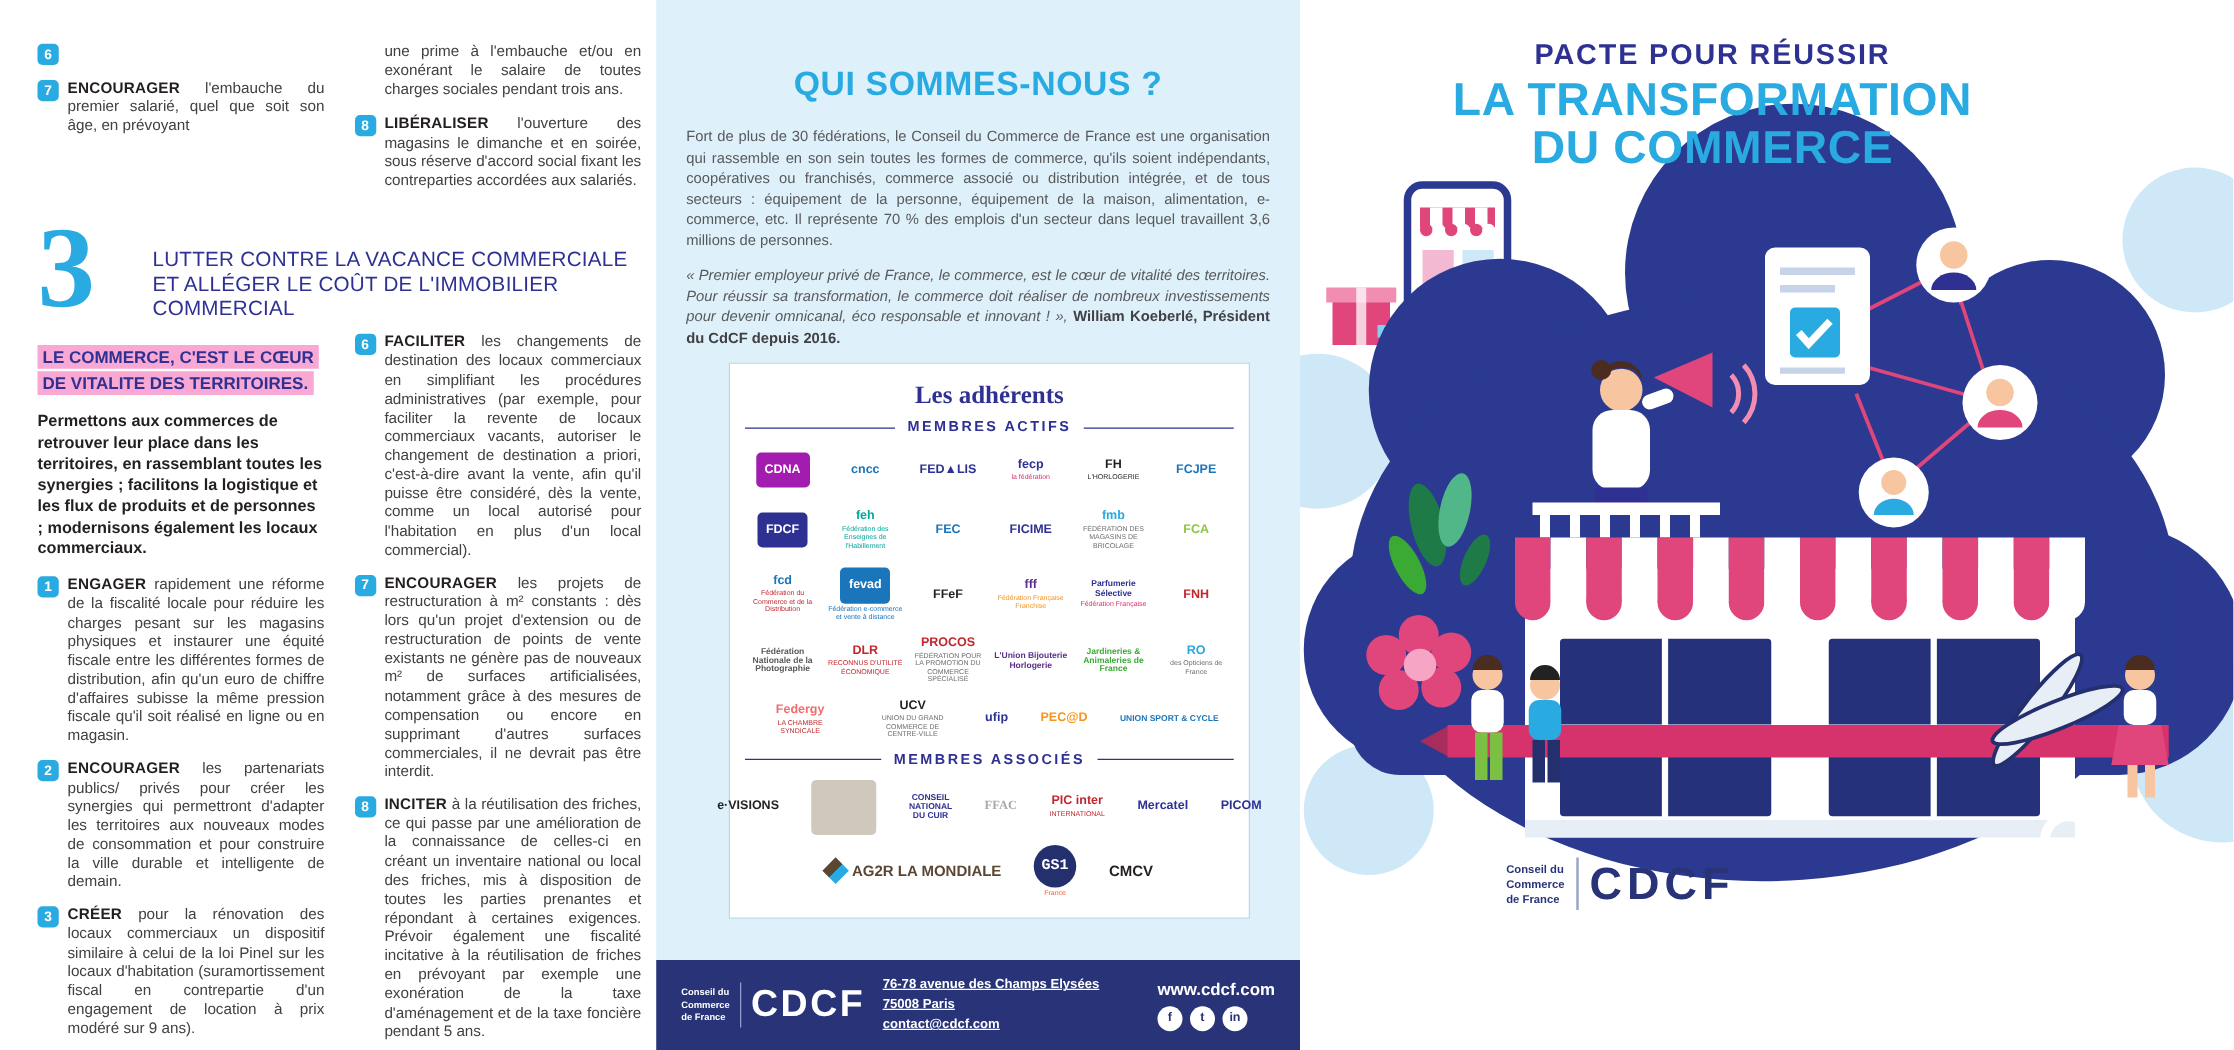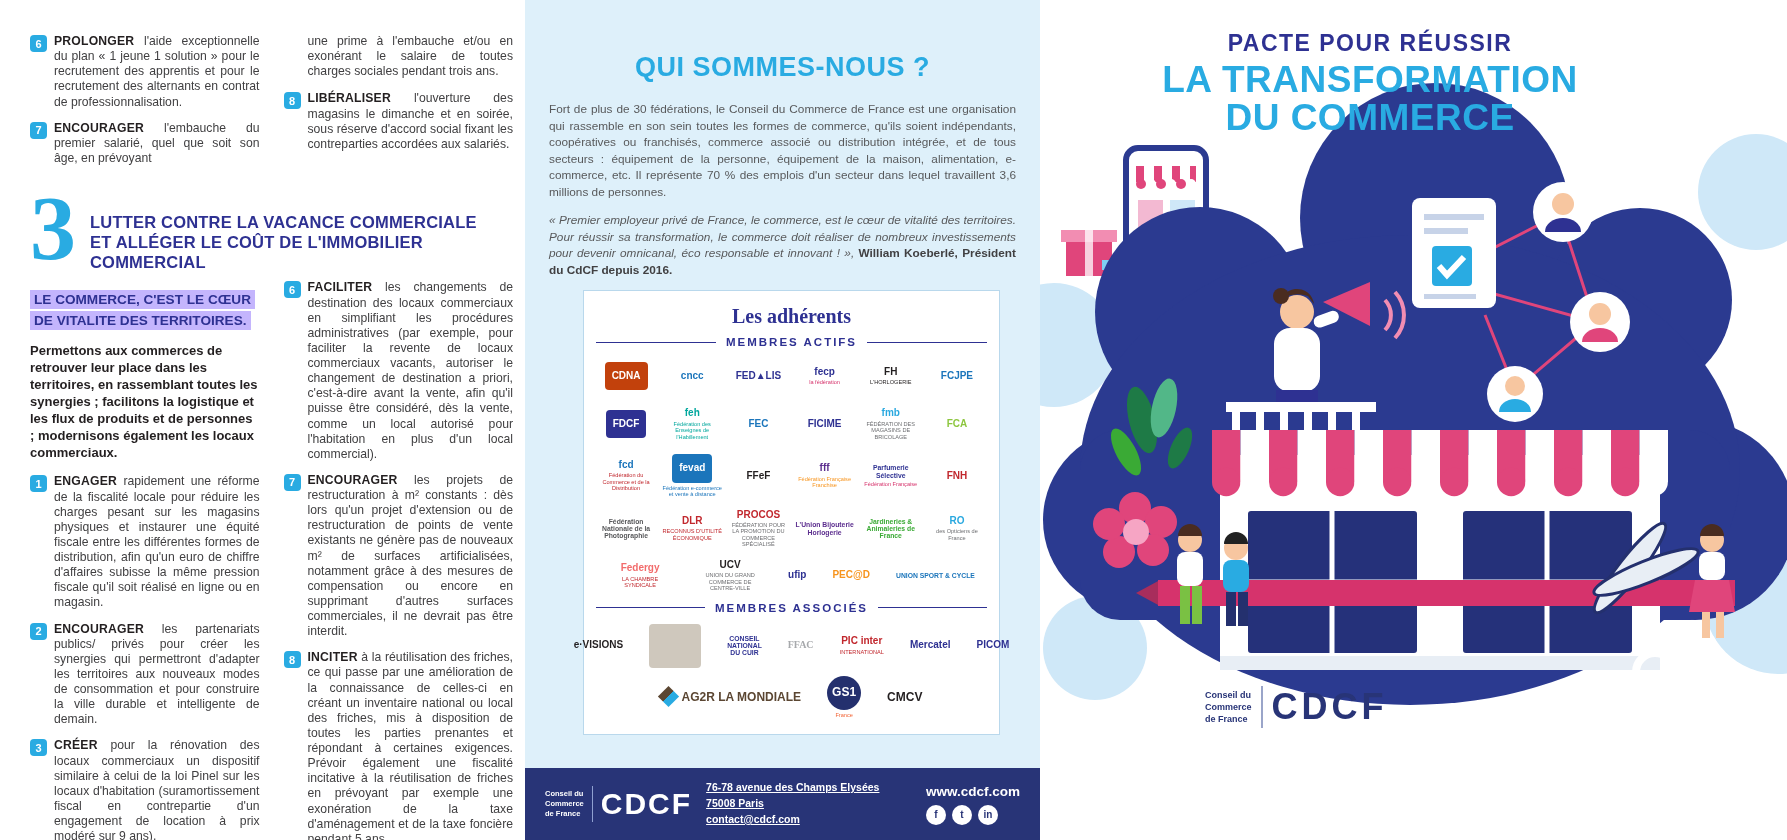--- a/index.html
+++ b/index.html
@@ -15,22 +15,22 @@
   .nbadge{flex:0 0 17px;height:17px;background:#29abe2;color:#fff;border-radius:4px;
           font-size:11px;font-weight:bold;display:flex;align-items:center;justify-content:center;
           margin-right:7px;margin-top:1px;}
   .ntext{margin:0;font-size:12.2px;line-height:1.24;color:#414042;text-align:justify;}
   .ntext b{color:#231f20;letter-spacing:.2px;}
   .cont{margin:0 0 12px 24px;font-size:12.2px;line-height:1.24;text-align:justify;color:#414042;}
   .sec3{display:flex;align-items:flex-start;margin:16px 0 8px;}
   .sec3-num{font-family:"Liberation Serif",serif;font-size:92px;font-weight:bold;color:#29abe2;
             line-height:.78;margin-right:14px;}
   .sec3-titles{padding-top:20px;}
-  .sec3-titles div{font-size:16.5px;font-weight:bold;color:#2e3192;line-height:1.2;letter-spacing:.2px;}
-  .highlight{display:inline;background:#c4b5fd;color:#2e3192;font-weight:bold;font-size:13.6px;
+  .sec3-titles div{font-size:16.5px;font-weight:normal;color:#2e3192;line-height:1.2;letter-spacing:.2px;margin-left:32px;}
+  .highlight{display:inline;background:#f9a8d4;color:#2e3192;font-weight:bold;font-size:13.6px;
              line-height:1.5;padding:2px 4px;box-decoration-break:clone;-webkit-box-decoration-break:clone;}
   .hl-wrap{margin:10px 0 12px;}
   .intro{font-weight:bold;color:#231f20;font-size:13px;line-height:1.3;margin:0 0 13px;}
 
   
   .panel-middle{width:515px;background:#def0fa;box-sizing:border-box;position:relative;padding-top:44px;}
   .pm-inner{padding:0 24px;}
   .qsn{color:#29abe2;font-size:27px;font-weight:bold;text-align:center;letter-spacing:.5px;margin:8px 0 18px;}
   .pm-p{font-size:11.8px;color:#58595b;line-height:1.4;text-align:justify;margin:0 0 12px;}
   .pm-quote{font-style:italic;}
@@ -42,21 +42,21 @@
            letter-spacing:2px;margin:4px 0 10px;}
   .divider::before,.divider::after{content:"";flex:1;height:1px;background:#2e3192;}
   .logo-grid{display:grid;grid-template-columns:repeat(6,1fr);gap:12px 6px;margin-bottom:10px;}
   .logo-row{display:flex;justify-content:center;align-items:center;gap:26px;margin-bottom:8px;flex-wrap:nowrap;}
   .logo{display:flex;flex-direction:column;align-items:center;justify-content:center;text-align:center;min-height:36px;}
   .logo.inline{flex-direction:row;gap:6px;}
   .logo-label{font-weight:bold;font-size:10px;line-height:1.05;}
   .logo-label.small{font-size:6.8px;}
   .logo-label.pill{padding:9px 7px;border-radius:4px;}
   .logo-label.round{width:34px;height:34px;border-radius:50%;background:#24306e;display:flex;
-                    align-items:center;justify-content:center;}
+                    align-items:center;justify-content:center;font-family:Liberation Mono, monospace;}
   .logo-sub{font-size:5.6px;line-height:1.15;margin-top:2px;color:#6d6e71;max-width:64px;}
   .shape-diamond{width:15px;height:15px;background:linear-gradient(90deg,#5b4632 50%,#29abe2 50%);
                  transform:rotate(45deg);flex:0 0 15px;}
   .partners .logo-label{font-size:12px;}
   .mfooter{position:absolute;left:0;right:0;bottom:0;height:72px;background:#283477;display:flex;
            align-items:center;gap:14px;padding:0 20px;box-sizing:border-box;color:#fff;}
   .f-org{display:flex;align-items:center;gap:8px;}
   .f-org-small{font-size:7.5px;font-weight:bold;line-height:1.3;}
   .f-bar{width:1px;height:36px;background:#8fa0d0;}
   .f-acro{font-size:30px;font-weight:bold;letter-spacing:2px;}
@@ -80,21 +80,20 @@
 </head>
 <body>
 
 <div class="page">
 
   <div class="panel-left">
     <div class="cols">
       <div class="colA">
           <div class="nitem">
             <span class="nbadge">6</span>
-            <p class="ntext"><b>PROLONGER</b> l'aide exceptionnelle du plan « 1 jeune 1 solution » pour le recrutement des apprentis et pour le recrutement des alternants en contrat de professionnalisation.</p>
           </div>
           <div class="nitem">
             <span class="nbadge">7</span>
             <p class="ntext"><b>ENCOURAGER</b> l'embauche du premier salarié, quel que soit son âge, en prévoyant</p>
           </div>
         </div>
       <div class="colB">
         <p class="cont">une prime à l'embauche et/ou en exonérant le salaire de toutes charges sociales pendant trois ans.</p>
         <div>
             <div class="nitem">
@@ -153,21 +152,21 @@
       <p class="pm-p">Fort de plus de 30 fédérations, le Conseil du Commerce de France est une organisation qui rassemble en son sein toutes les formes de commerce, qu'ils soient indépendants, coopératives ou franchisés, commerce associé ou distribution intégrée, et de tous secteurs : équipement de la personne, équipement de la maison, alimentation, e-commerce, etc. Il représente 70 % des emplois d'un secteur dans lequel travaillent 3,6 millions de personnes.</p>
       <p class="pm-p pm-quote"><span>« Premier employeur privé de France, le commerce, est le cœur de vitalité des territoires. Pour réussir sa transformation, le commerce doit réaliser de nombreux investissements pour devenir omnicanal, éco responsable et innovant ! », </span><span class="author">William Koeberlé, Président du CdCF depuis 2016.</span></p>
     </div>
     <div class="card">
       <h2>Les adhérents</h2>
       <div class="divider">
           <span>MEMBRES ACTIFS</span>
         </div>
       <div class="logo-grid">
           <div class="logo">
-            <span class="logo-label pill" style="color: rgb(255, 255, 255); background: #c2410c;">CDNA</span>
+            <span class="logo-label pill" style="color: rgb(255, 255, 255); background: #a21caf;">CDNA</span>
           </div>
           <div class="logo">
             <span class="logo-label" style="color: rgb(27, 117, 187);">cncc</span>
           </div>
           <div class="logo">
             <span class="logo-label" style="color: rgb(46, 49, 146);">FED▲LIS</span>
           </div>
           <div class="logo">
             <span class="logo-label" style="color: rgb(46, 49, 146);">fecp</span>
             <span class="logo-sub" style="color: rgb(214, 51, 108);">la fédération</span>

